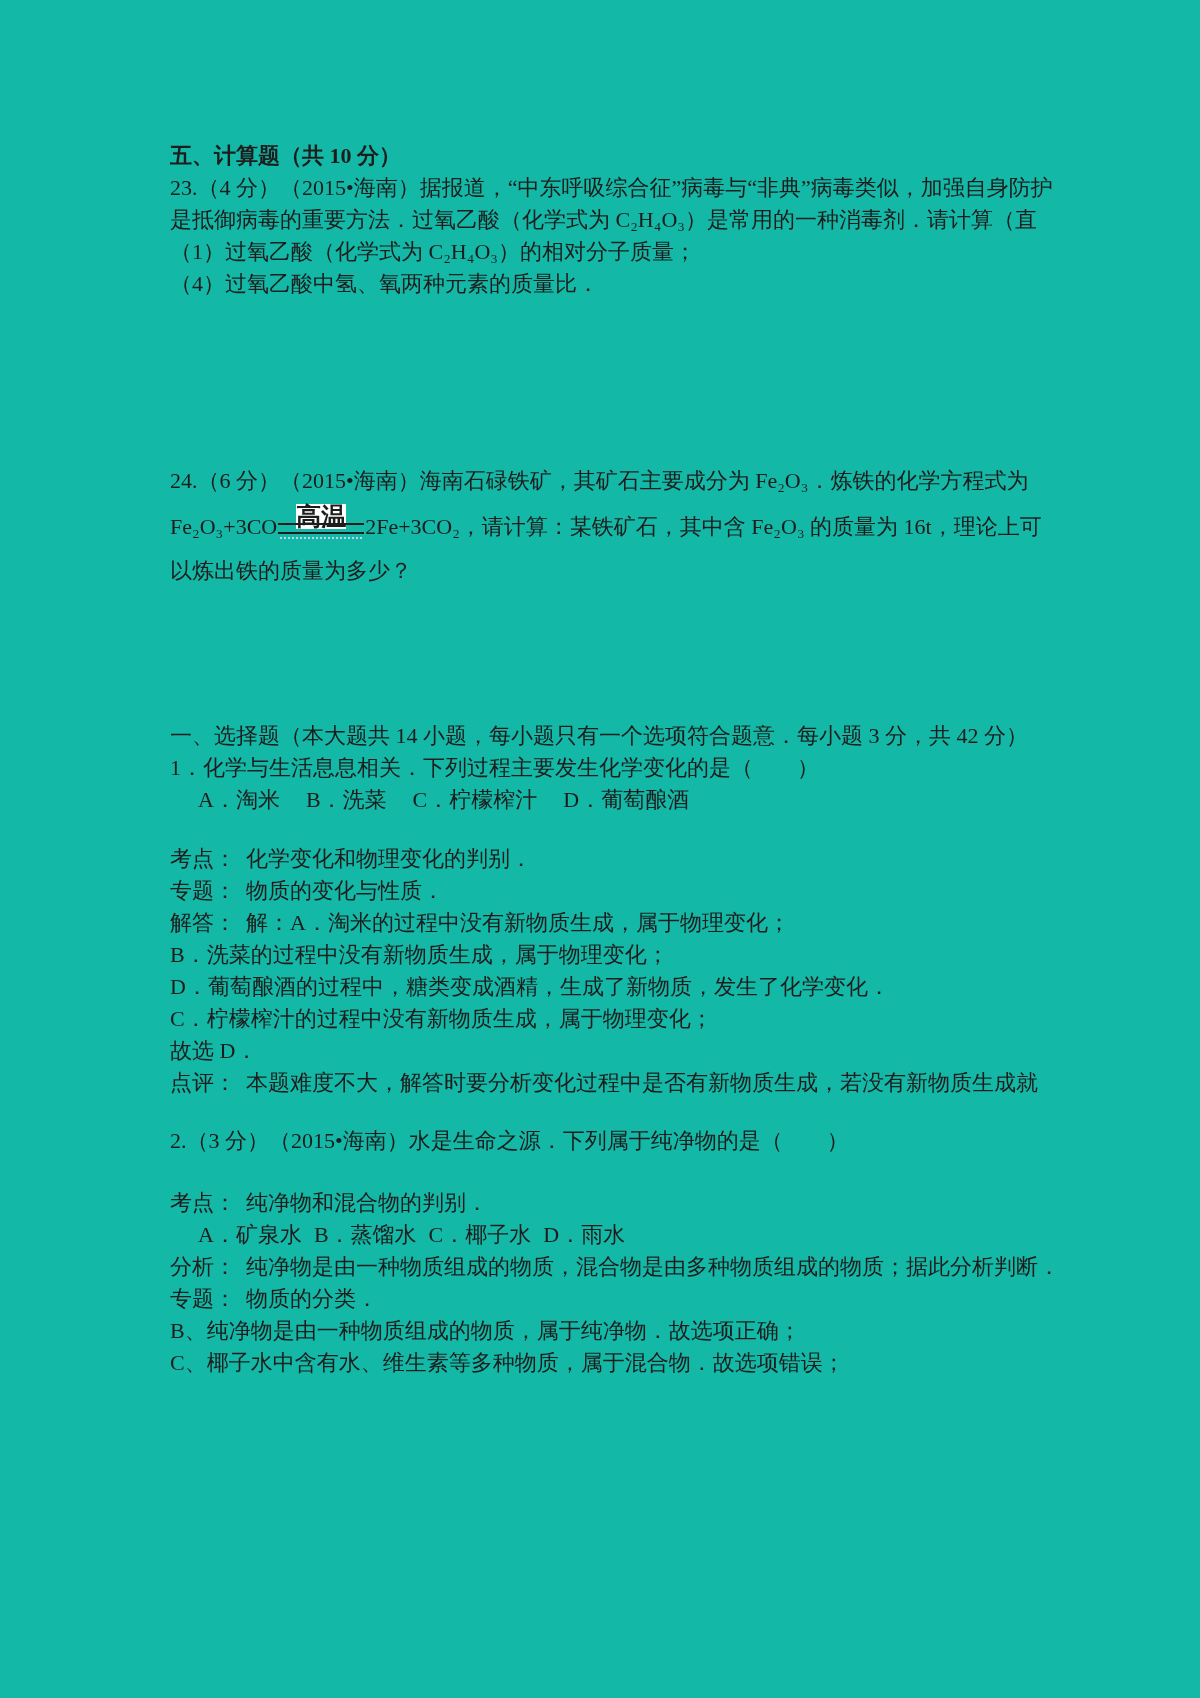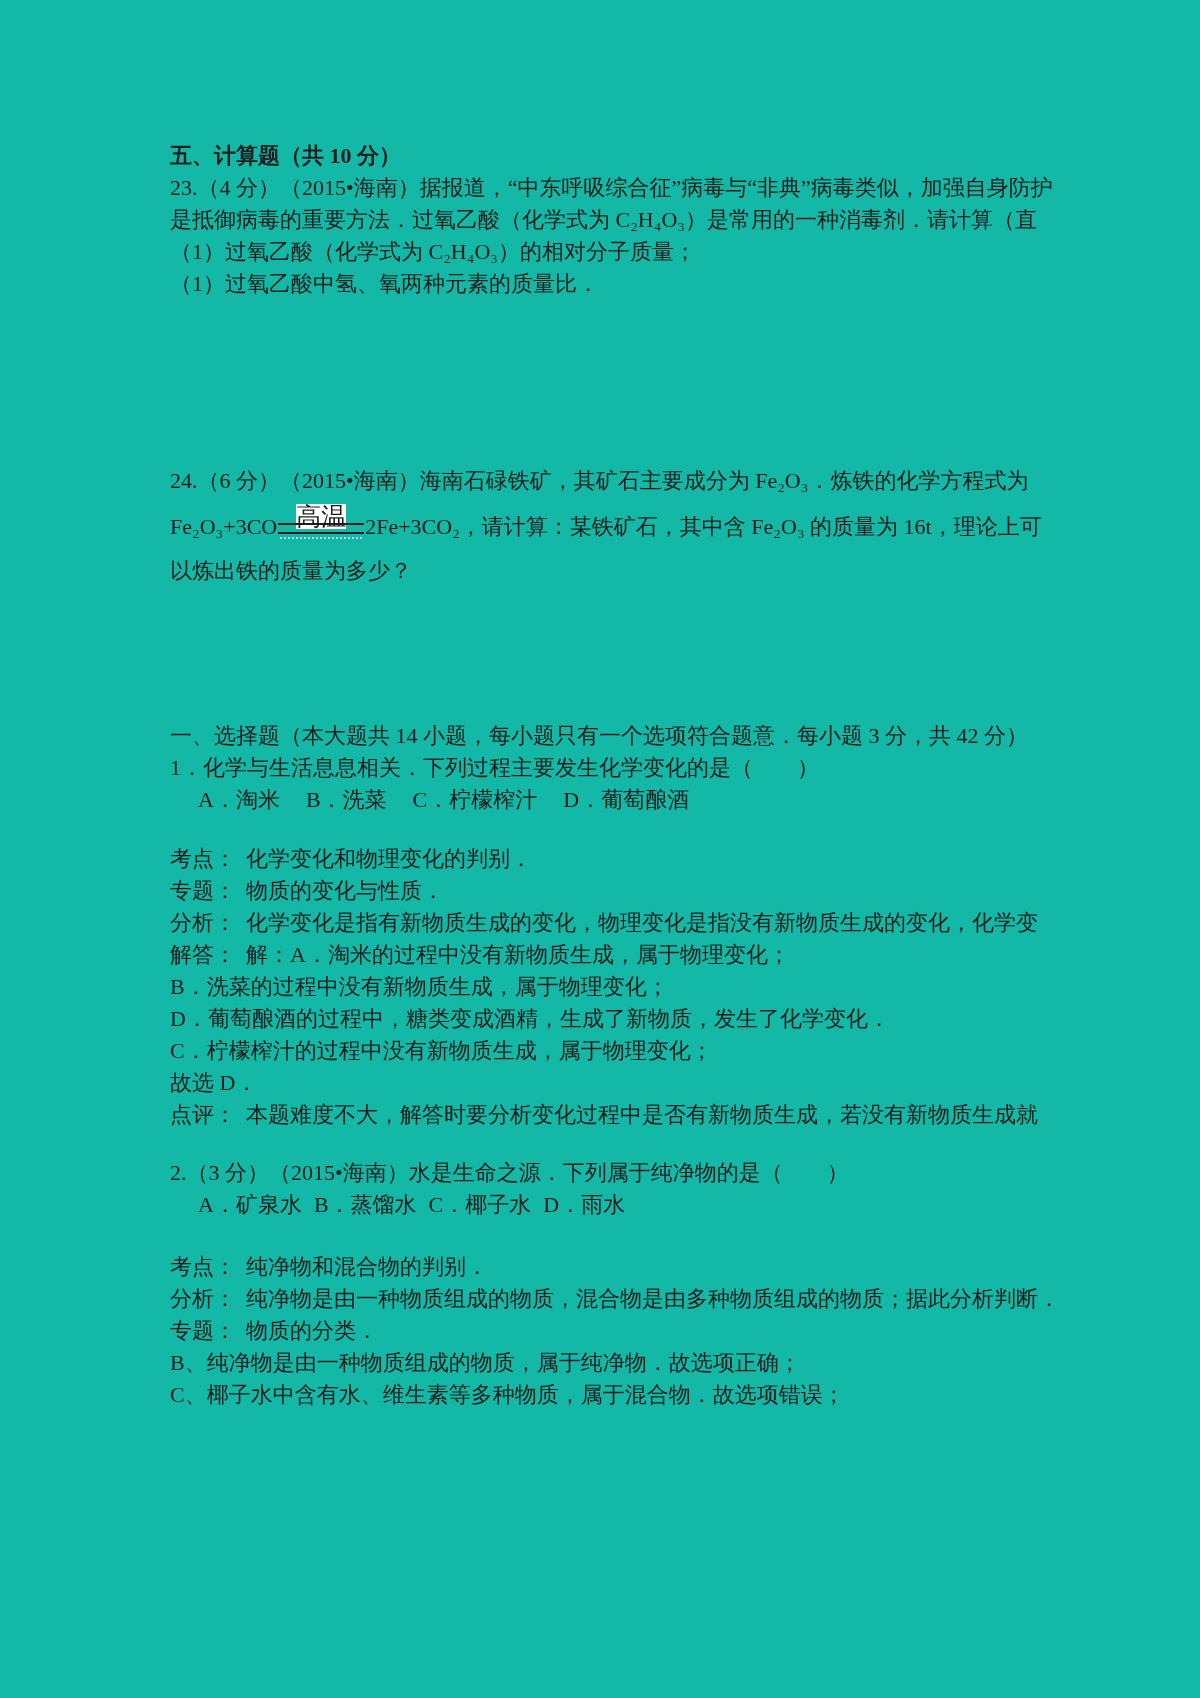--- a/index.html
+++ b/index.html
@@ -53,40 +53,40 @@
     content:"";
     position:absolute;
     left:2px; right:2px; top:12px;
     border-top:2px dotted #bcd2ee;
   }
   .rxn-cond {
     position:absolute;
     bottom:5px;
     left:50%;
     transform:translateX(-50%);
-    font-weight:normal;
+    font-weight:bold;
     font-size:25px;
     line-height:1;
     white-space:nowrap;
     background:#fff;
   }
 </style>
 </head>
 <body>
 
 <div class="page">
   <div class="content">
 
     <div class="line bold">五、计算题（共 10 分）</div>
 
     <div>
       <div class="line">23.（4 分）（2015•海南）据报道，“中东呼吸综合征”病毒与“非典”病毒类似，加强自身防护</div>
       <div class="line">是抵御病毒的重要方法．过氧乙酸（化学式为 C₂H₄O₃）是常用的一种消毒剂．请计算（直</div>
       <div class="line">（1）过氧乙酸（化学式为 C₂H₄O₃）的相对分子质量；</div>
-      <div class="line">（1）过氧乙酸中氢、氧两种元素的质量比．</div>
+      <div class="line">（4）过氧乙酸中氢、氧两种元素的质量比．</div>
     </div>
 
     <div class="gap-answers">
       <div class="line">24.（6 分）（2015•海南）海南石碌铁矿，其矿石主要成分为 Fe₂O₃．炼铁的化学方程式为</div>
       <div class="line eq-line">
         <span>Fe₂O₃+3CO</span><span class="rxn"><span class="rxn-cond">高温</span><span class="rxn-bar"></span></span><span>2Fe+3CO₂，请计算：某铁矿石，其中含 Fe₂O₃ 的质量为 16t，理论上可</span>
       </div>
       <div class="line">以炼出铁的质量为多少？</div>
     </div>
 
@@ -98,42 +98,39 @@
         <span class="opt">A．淘米</span><span class="opt">B．洗菜</span><span class="opt">C．柠檬榨汁</span><span class="opt">D．葡萄酿酒</span>
       </div>
 
       <div class="line gap-analysis">
         <span class="lbl">考点：</span><span>化学变化和物理变化的判别．</span>
       </div>
       <div class="line">
         <span class="lbl">专题：</span><span>物质的变化与性质．</span>
       </div>
       <div class="line">
-        <span class="lbl">分析：</span><span>化学变化是指有新物质生成的变化，物理变化是指没有新物质生成的变化，化学变</span>
-      </div>
-      <div class="line">
         <span class="lbl">解答：</span><span>解：A．淘米的过程中没有新物质生成，属于物理变化；</span>
       </div>
       <div class="line">B．洗菜的过程中没有新物质生成，属于物理变化；</div>
       <div class="line">D．葡萄酿酒的过程中，糖类变成酒精，生成了新物质，发生了化学变化．</div>
       <div class="line">C．柠檬榨汁的过程中没有新物质生成，属于物理变化；</div>
       <div class="line">故选 D．</div>
       <div class="line">
         <span class="lbl">点评：</span><span>本题难度不大，解答时要分析变化过程中是否有新物质生成，若没有新物质生成就</span>
       </div>
     </div>
 
     <div>
       <div class="line gap-question">2.（3 分）（2015•海南）水是生命之源．下列属于纯净物的是（　　）</div>
+      <div class="line gap-analysis2">
+        <span class="lbl">考点：</span><span>纯净物和混合物的判别．</span>
+      </div>
+
       <div class="line opt-line opts-narrow">
         <span class="opt">A．矿泉水</span><span class="opt">B．蒸馏水</span><span class="opt">C．椰子水</span><span class="opt">D．雨水</span>
-      </div>
-
-      <div class="line gap-analysis2">
-        <span class="lbl">考点：</span><span>纯净物和混合物的判别．</span>
       </div>
       <div class="line">
         <span class="lbl">分析：</span><span>纯净物是由一种物质组成的物质，混合物是由多种物质组成的物质；据此分析判断．</span>
       </div>
       <div class="line">
         <span class="lbl">专题：</span><span>物质的分类．</span>
       </div>
       <div class="line">B、纯净物是由一种物质组成的物质，属于纯净物．故选项正确；</div>
       <div class="line">C、椰子水中含有水、维生素等多种物质，属于混合物．故选项错误；</div>
     </div>

